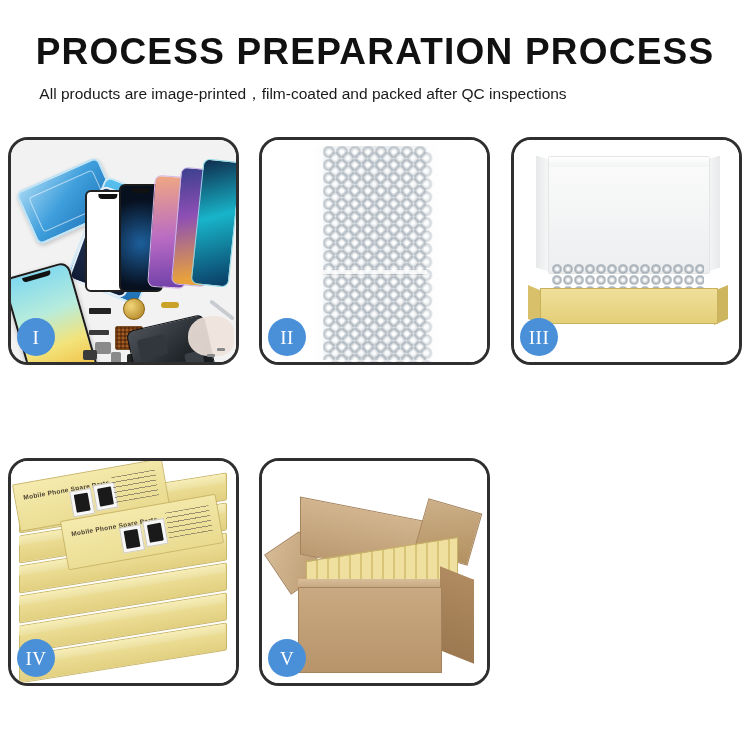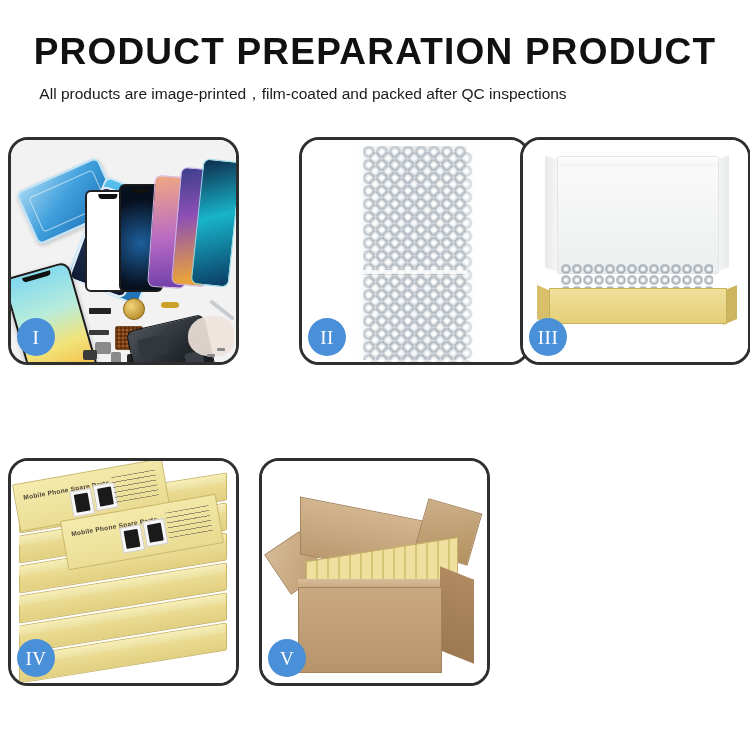--- a/index.html
+++ b/index.html
@@ -18,21 +18,21 @@
     letter-spacing:1.2px;white-space:nowrap;
   }
   .subtitle{
     position:absolute;left:0;top:84px;width:606px;text-align:center;
     font-size:15.5px;line-height:20px;color:#1a1a1a;white-space:nowrap;
   }
 
   
   .grid{position:absolute;left:8px;top:137px;width:734px;height:546px;}
   .cell{position:absolute;width:231px;height:228px;}
-  .c0{left:0;top:0;}      .c1{left:251px;top:0;margin-left:40px;}   .c2{left:503px;top:0;margin-left:9px;}
+  .c0{left:0;top:0;}      .c1{left:251px;top:0;}   .c2{left:503px;top:0;}
   .c3{left:0;top:321px;}  .c4{left:251px;top:321px;} .c5{left:503px;top:321px;}
 
   .panel{
     position:absolute;inset:0;border:3px solid #2f2f2f;border-radius:20px;
     background:#ffffff;overflow:hidden;
   }
   .scene{position:absolute;inset:0;overflow:hidden;}
 
   
   .badge{
@@ -187,21 +187,21 @@
   .tape2{left:52px;top:166px;width:14px;height:20px;}
   .c6band{position:absolute;left:40px;top:40px;width:140px;height:10px;
     background:rgba(185,158,120,.6);transform:skewY(22deg);}
 </style>
 </head>
 <body>
 
 <div class="page">
 
   <div class="header">
-    <div class="title">PRODUCT PREPARATION PRODUCT</div>
+    <div class="title">PROCESS PREPARATION PROCESS</div>
     <div class="subtitle">All products are image-printed，film-coated and packed after QC inspections</div>
   </div>
 
   <div class="grid">
 
     <div class="cell c0">
       <div class="panel">
         <div class="scene p1">
           <div class="ph ph-a"></div>
           <div class="ph ph-b"></div>

